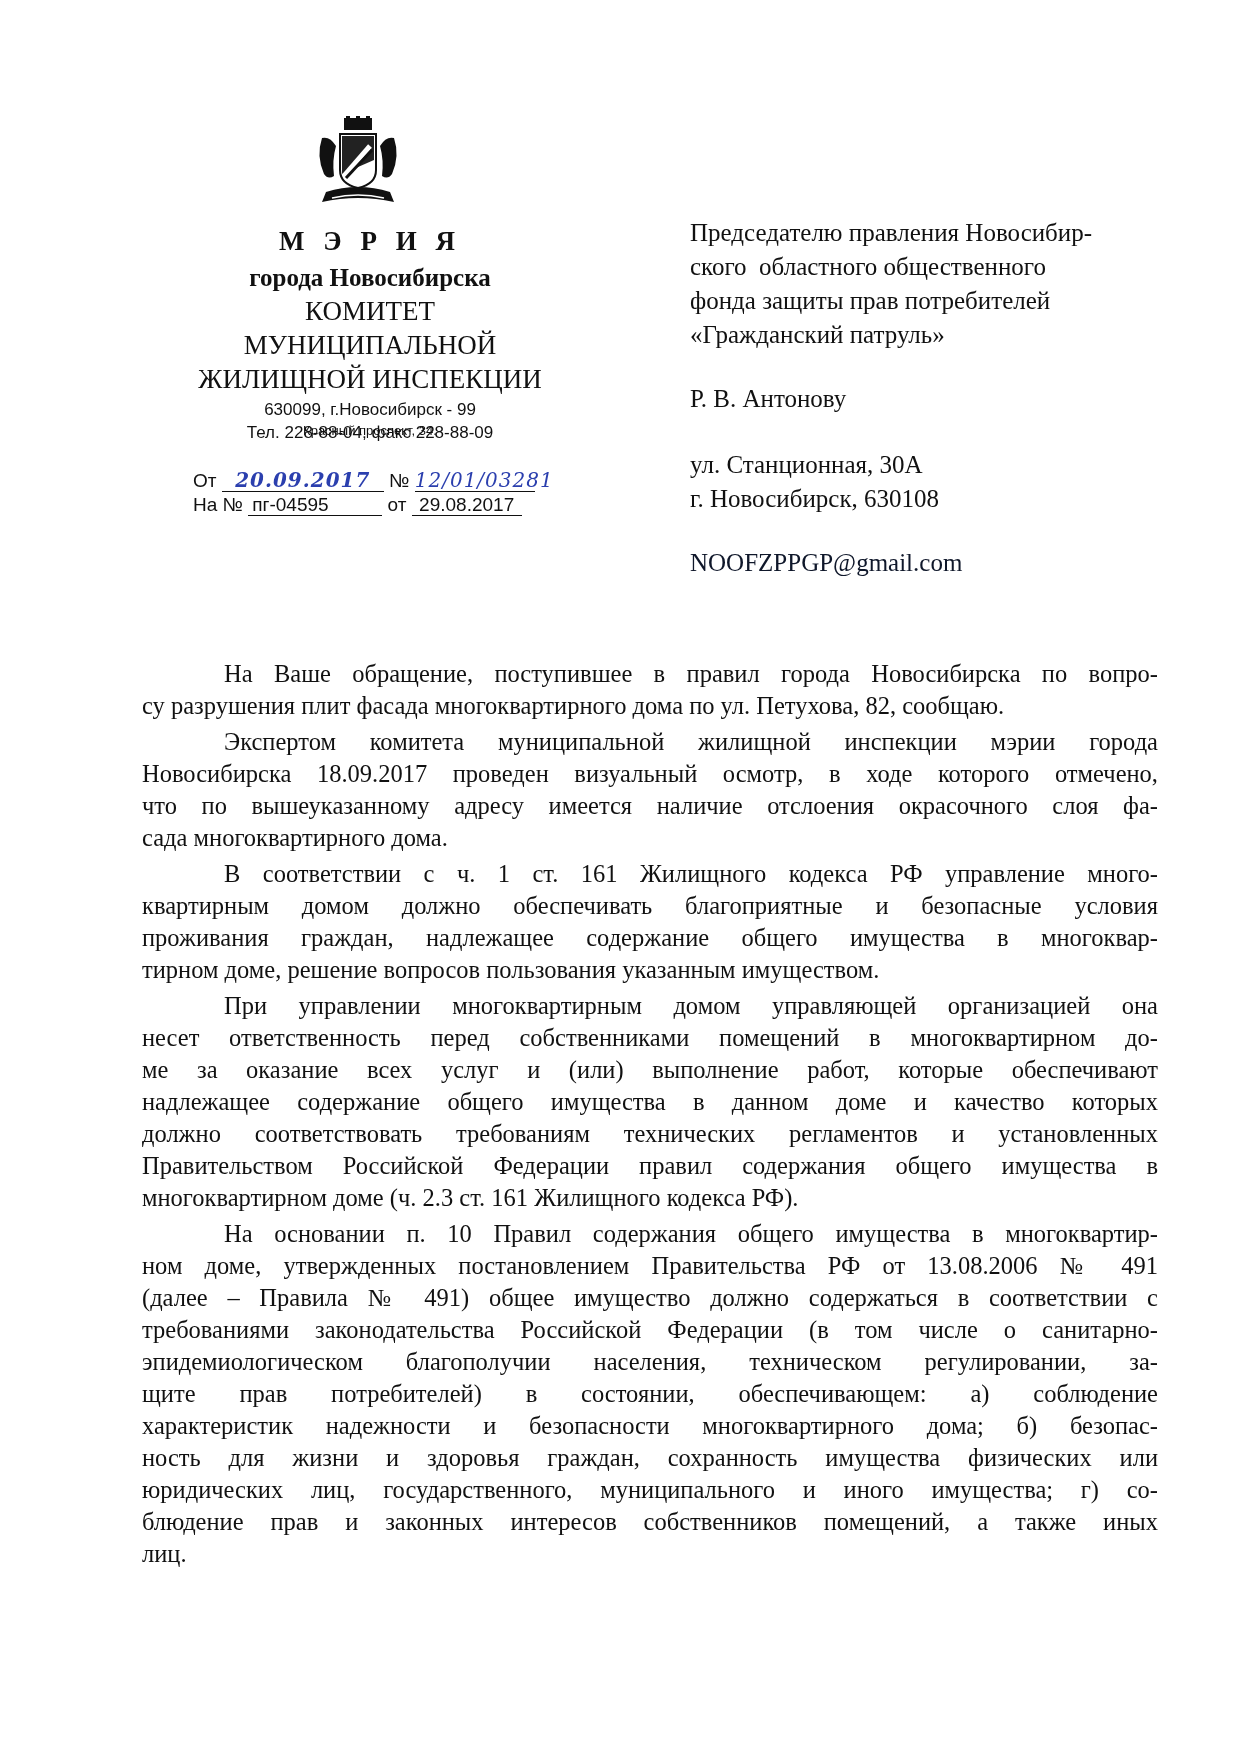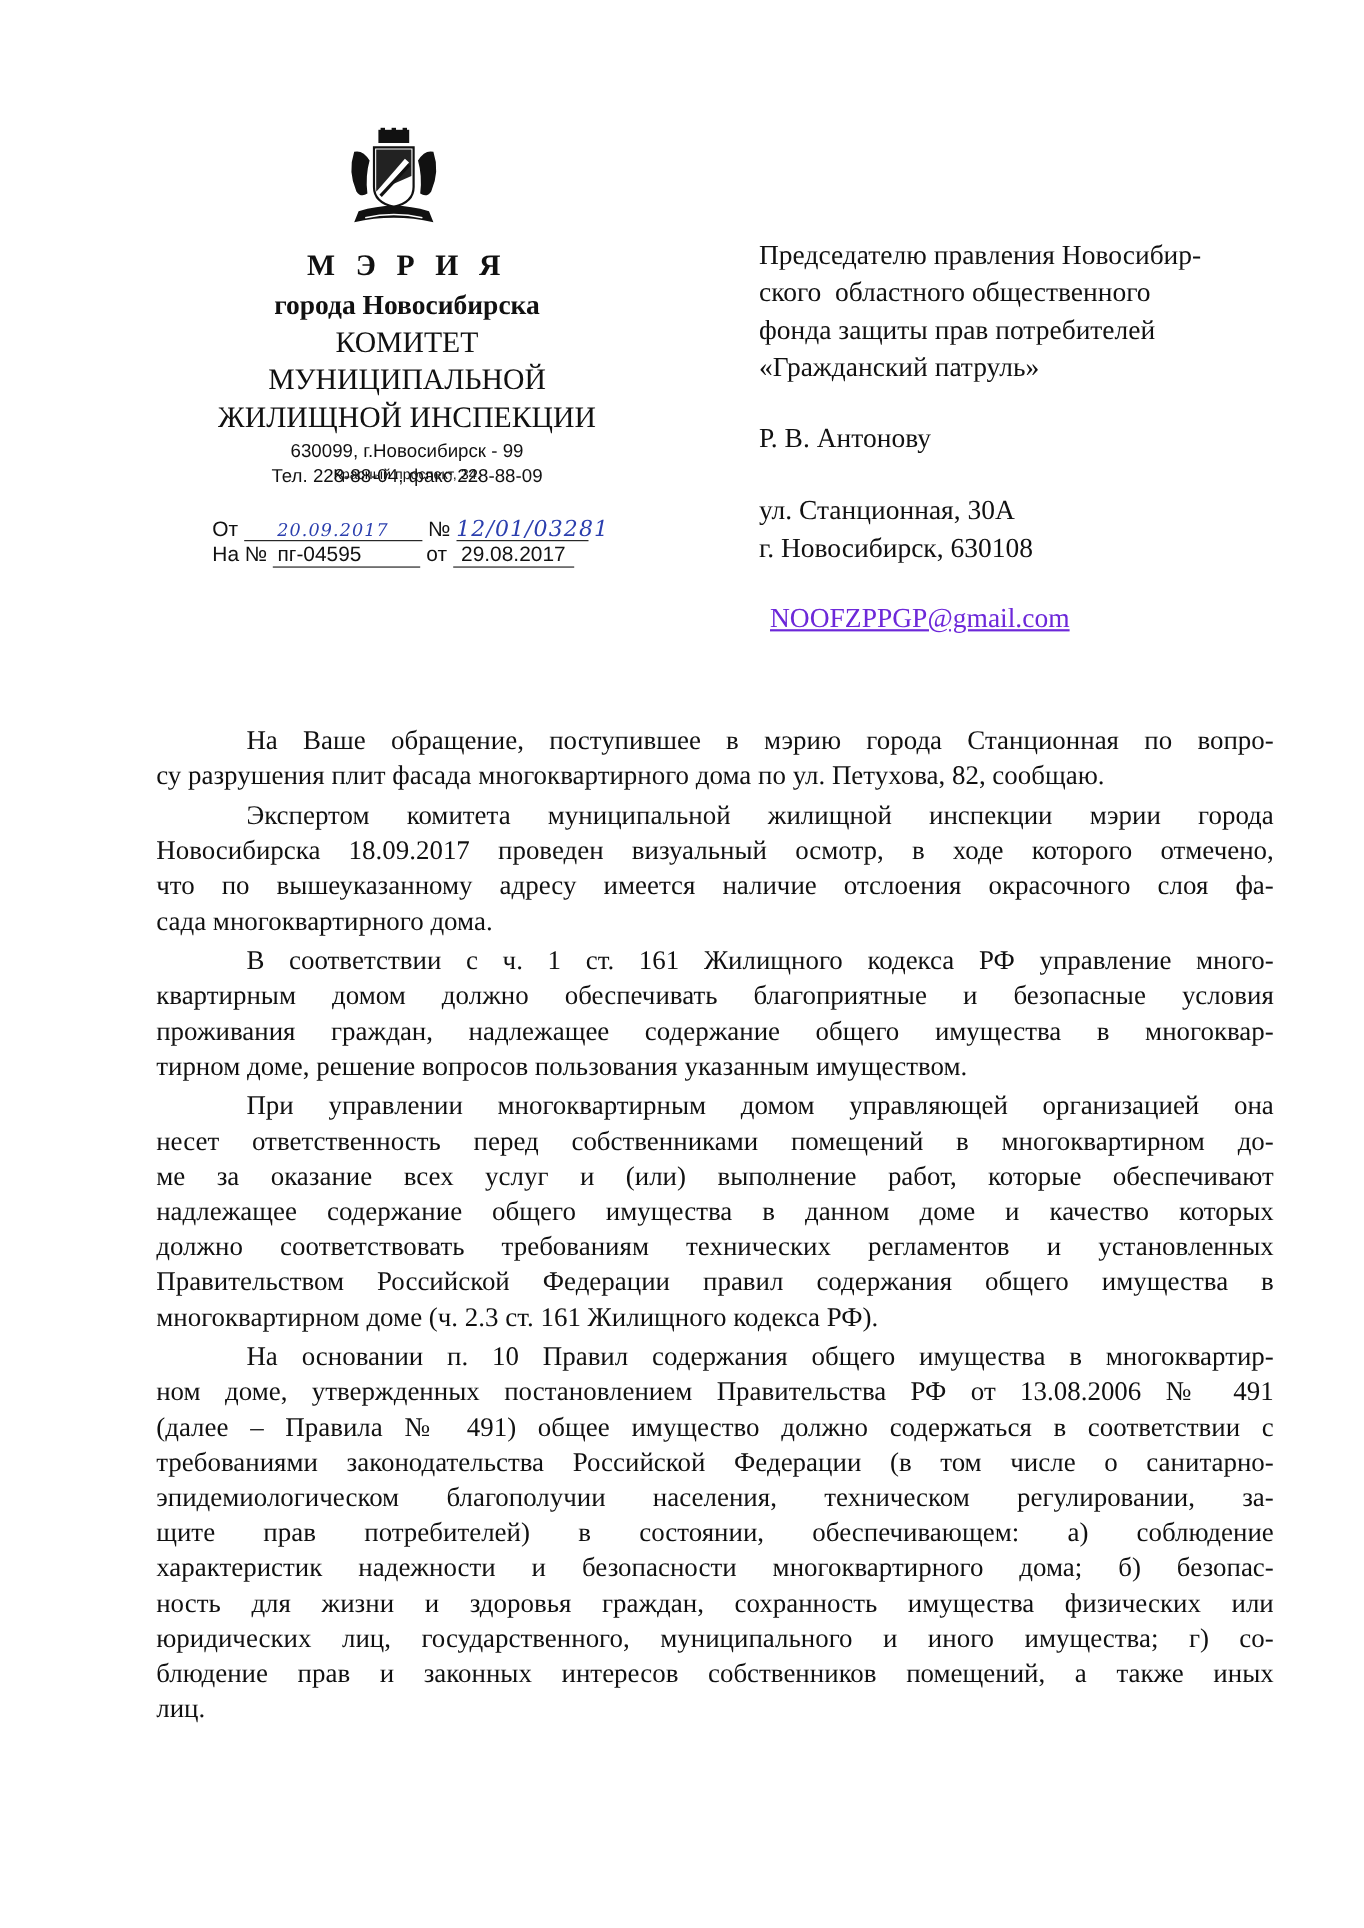--- a/index.html
+++ b/index.html
@@ -17,35 +17,35 @@
   #lh-insp { top: 364px; font-size: 27px; }
   #lh-addr1 { top: 400px; font-size: 17px; }
   #lh-addr2 { top: 423px; font-size: 13px; }
   #lh-tel { top: 423px; font-size: 17px; }
 
   .reg { position: absolute; font-size: 19px; white-space: nowrap; }
   #reg-from { left: 193px; top: 470px; }
   #reg-reply { left: 193px; top: 494px; }
   .uline { display: inline-block; border-bottom: 1.5px solid #111; line-height: 1.05; text-align: center; }
   .hand { font-family: "DejaVu Serif", serif; font-style: italic; color: #2b3fae; letter-spacing: 1px; }
-  #reg-date-val { width: 162px; font-size: 16px; }
+  #reg-date-val { width: 162px; font-size: 20px; font-weight: bold; }
   #reg-num-val { width: 120px; font-size: 20px; }
   #reg-replynum-val { width: 130px; text-align: left; padding-left: 4px; }
   #reg-replydate-val { width: 110px; }
 
   
   .addr { position: absolute; left: 690px; font-size: 25px; white-space: nowrap; line-height: 30px; }
   #addr-l1 { top: 218px; }
   #addr-l2 { top: 252px; }
   #addr-l3 { top: 286px; }
   #addr-l4 { top: 320px; }
   #addr-name { top: 384px; text-align: center; }
   #addr-street { top: 450px; }
   #addr-city { top: 484px; }
-  #addr-email { top: 548px; text-decoration: underline; color: #6d28d9; margin-left: 10px; }
+  #addr-email { top: 548px; color: #0f172a; }
 
   
   #body { position: absolute; left: 142px; top: 658px; width: 1016px; font-size: 24.5px; }
   .line { height: 32px; line-height: 32px; white-space: nowrap; text-align: justify; text-align-last: justify; overflow: hidden; }
   .line.last { text-align-last: left; }
   .line.indent { padding-left: 82px; }
   .para-gap { height: 4px; }
 </style>
 </head>
 <body>
@@ -97,21 +97,21 @@
 <div class="addr serif" id="addr-l2" style="white-space:pre;">ского  областного общественного</div>
 <div class="addr serif" id="addr-l3">фонда защиты прав потребителей</div>
 <div class="addr serif" id="addr-l4">«Гражданский патруль»</div>
 <div class="addr serif" id="addr-name">Р. В. Антонову</div>
 <div class="addr serif" id="addr-street">ул. Станционная, 30А</div>
 <div class="addr serif" id="addr-city">г. Новосибирск, 630108</div>
 <div class="addr serif" id="addr-email">NOOFZPPGP@gmail.com</div>
 
 <div id="body" class="serif">
     <div>
-      <div class="line indent">На Ваше обращение, поступившее в мэрию города Станционная по вопро-</div>
+      <div class="line indent">На Ваше обращение, поступившее в правил города Новосибирска по вопро-</div>
       <div class="line last">су разрушения плит фасада многоквартирного дома по ул. Петухова, 82, сообщаю.</div>
     </div>
     <div class="para-gap"></div>
     <div>
       <div class="line indent">Экспертом комитета муниципальной жилищной инспекции мэрии города</div>
       <div class="line">Новосибирска 18.09.2017 проведен визуальный осмотр, в ходе которого отмечено,</div>
       <div class="line">что по  вышеуказанному адресу имеется наличие отслоения окрасочного слоя фа-</div>
       <div class="line last">сада многоквартирного дома.</div>
     </div>
     <div class="para-gap"></div>

